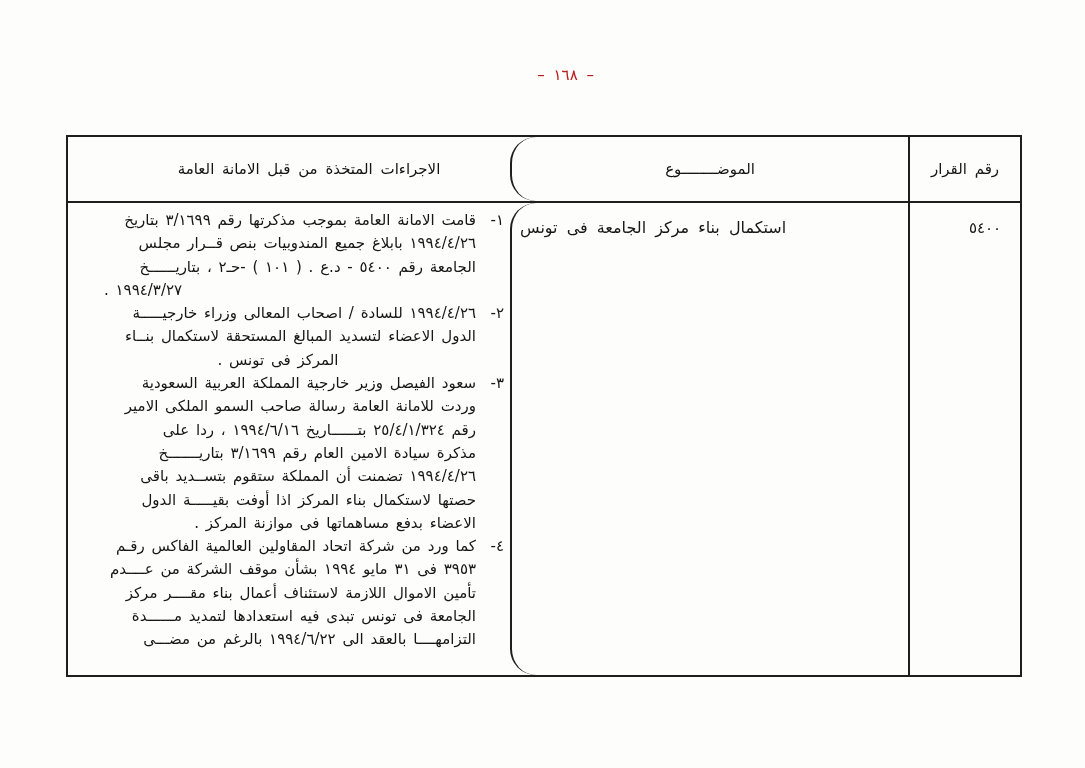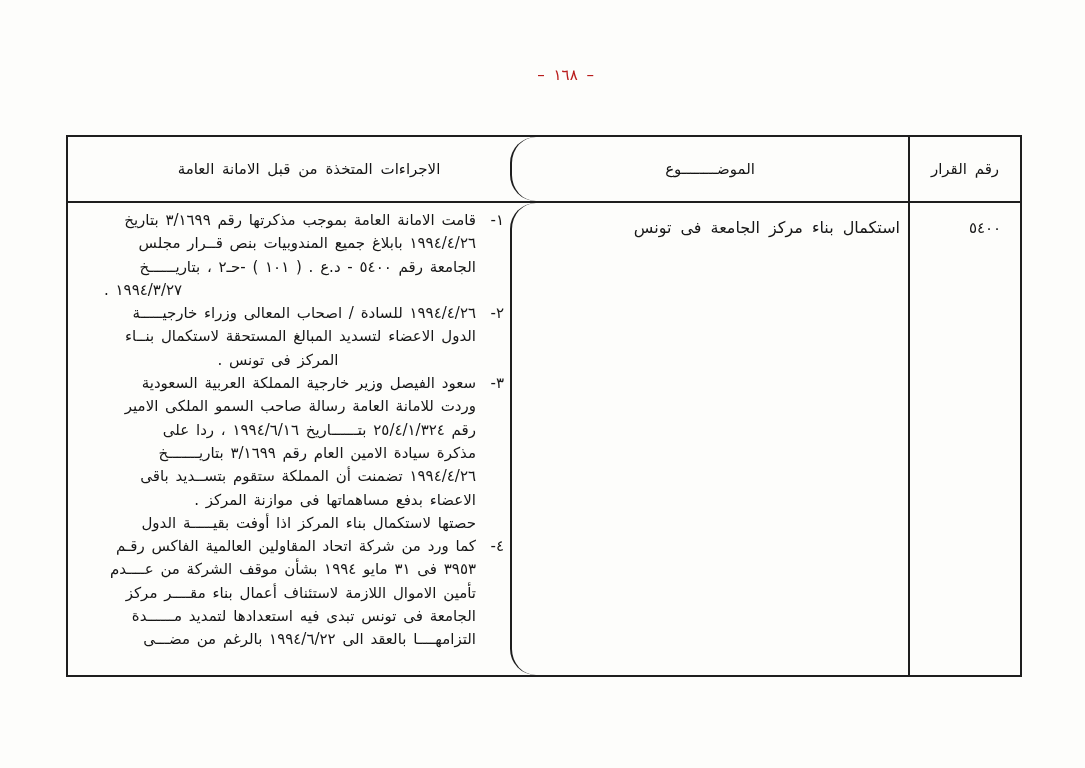--- a/index.html
+++ b/index.html
@@ -47,21 +47,21 @@
     display:flex;align-items:center;justify-content:center;
     font-size:15px;word-spacing:3px;
     color:#141414;
   }
   
   .td-decision{
     padding:16px 0 0 40px;text-align:center;
     font-size:15px;letter-spacing:1px;
   }
   .td-subject{
-    padding:15px 8px 0 8px;text-align:right;
+    padding:15px 8px 0 8px;text-align:left;
     font-size:16px;word-spacing:4px;
   }
   .td-actions{
     padding:6px 6px 0 10px;
     font-size:15px;line-height:23.3px;word-spacing:2px;
     overflow:hidden;
   }
   .action-item{position:relative;padding-right:28px;}
   .action-num{position:absolute;right:0;top:0;}
   .action-line{text-align:right;}
@@ -100,22 +100,22 @@
             <div class="action-line">الدول الاعضاء لتسديد المبالغ المستحقة لاستكمال بنــاء</div>
             <div class="action-line flush-left">المركز فى تونس .</div>
           </div>
           <div class="action-item">
             <span class="action-num">٣-</span>
             <div class="action-line">سعود الفيصل وزير خارجية المملكة العربية السعودية</div>
             <div class="action-line">وردت للامانة العامة رسالة صاحب السمو الملكى الامير</div>
             <div class="action-line">رقم ٢٥/٤/١/٣٢٤ بتــــــاريخ ١٩٩٤/٦/١٦ ، ردا على</div>
             <div class="action-line">مذكرة سيادة الامين العام رقم ٣/١٦٩٩ بتاريـــــــخ</div>
             <div class="action-line">١٩٩٤/٤/٢٦ تضمنت أن المملكة ستقوم بتســديد باقى</div>
+            <div class="action-line">حصتها لاستكمال بناء المركز اذا أوفت بقيـــــة الدول</div>
             <div class="action-line">الاعضاء بدفع مساهماتها فى موازنة المركز .</div>
-            <div class="action-line">حصتها لاستكمال بناء المركز اذا أوفت بقيـــــة الدول</div>
           </div>
           <div class="action-item">
             <span class="action-num">٤-</span>
             <div class="action-line">كما ورد من شركة اتحاد المقاولين العالمية الفاكس رقـم</div>
             <div class="action-line">٣٩٥٣ فى ٣١ مايو ١٩٩٤ بشأن موقف الشركة من عــــدم</div>
             <div class="action-line">تأمين الاموال اللازمة لاستئناف أعمال بناء مقــــر مركز</div>
             <div class="action-line">الجامعة فى تونس تبدى فيه استعدادها لتمديد مــــــدة</div>
             <div class="action-line">التزامهــــا بالعقد الى ١٩٩٤/٦/٢٢ بالرغم من مضـــى</div>
           </div>
         </div>

